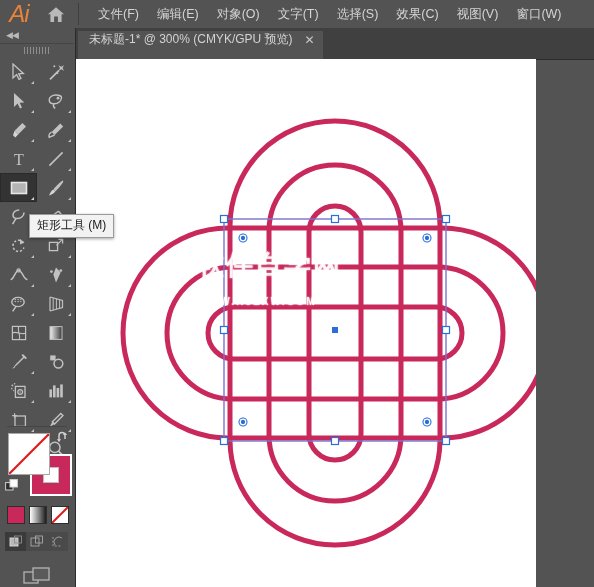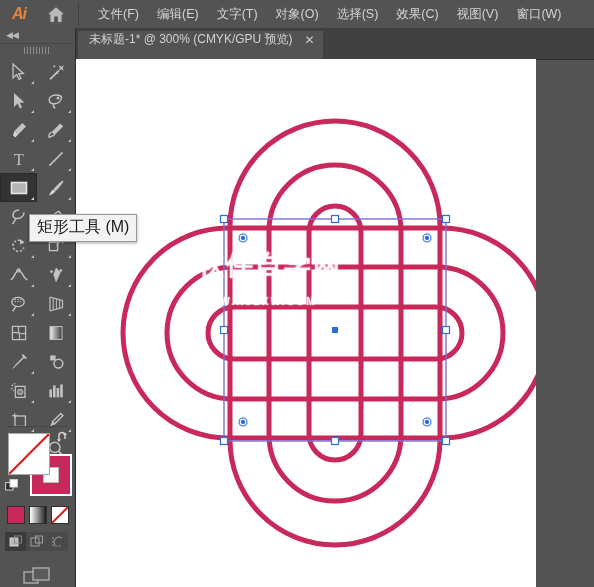--- a/index.html
+++ b/index.html
@@ -11,21 +11,21 @@
   }
   #app{position:relative;width:594px;height:587px;}
 
   
   .menubar{
     position:absolute;left:0;top:0;width:594px;height:28px;
     background:#535353;display:flex;align-items:center;
   }
   .ai-logo{
     width:38px;height:28px;display:flex;align-items:center;justify-content:center;
-    color:#e8833a;font-size:16px;font-weight:bold;font-style:italic;
+    color:#e8833a;font-size:24px;font-weight:normal;font-style:italic;
     letter-spacing:-1px;
     text-align:right;
   }
   .home-btn{
     width:36px;height:28px;display:flex;align-items:center;justify-content:center;
     cursor:pointer;
   }
   .menu-divider{width:1px;height:22px;background:#3e3e3e;margin:0 4px;}
   .menu-items{display:flex;align-items:flex-end;margin-left:6px;}
   .menu-item{
@@ -83,21 +83,21 @@
   .tool .corner{
     position:absolute;right:3px;bottom:2px;width:0;height:0;
     border-left:3px solid transparent;border-bottom:3px solid #c2c2c2;
   }
   .tool.active .corner{border-bottom-color:#d8d8d8;}
 
   
   .tooltip{
     position:absolute;left:29px;top:186px;
     background:#f2f2f2;border:1px solid #9a9a9a;
-    padding:2px 7px 3px 7px;color:#1a1a1a;font-size:16px;
+    padding:2px 7px 3px 7px;color:#1a1a1a;font-size:12px;
     white-space:nowrap;z-index:50;
     box-shadow:0 1px 3px rgba(0,0,0,.35);
   }
 
   
   .colorzone{position:absolute;left:0;top:398px;width:74px;height:190px;}
   .sep-line{position:absolute;left:7px;top:0;width:60px;height:1px;background:#464646;}
 
   .fill-sw{
     position:absolute;left:8px;top:7px;width:42px;height:42px;
@@ -172,22 +172,22 @@
     <div class="ai-logo">Ai</div>
     <div class="home-btn">
       <svg width="18" height="17" viewBox="0 0 18 17">
         <path d="M9 1.2 L17 8.2 L14.6 8.2 L14.6 16 L10.9 16 L10.9 10.6 L7.1 10.6 L7.1 16 L3.4 16 L3.4 8.2 L1 8.2 Z" fill="#b9b9b9"></path>
       </svg>
     </div>
     <div class="menu-divider"></div>
     <div class="menu-items">
       <div class="menu-item">文件(F)</div>
       <div class="menu-item">编辑(E)</div>
+      <div class="menu-item">对象(O)</div>
       <div class="menu-item">文字(T)</div>
-      <div class="menu-item">对象(O)</div>
       <div class="menu-item">选择(S)</div>
       <div class="menu-item">效果(C)</div>
       <div class="menu-item">视图(V)</div>
       <div class="menu-item">窗口(W)</div>
     </div>
   </div>
 
   <div class="tabbar">
     <div class="doc-tab">
       <span class="title">未标题-1* @ 300% (CMYK/GPU 预览)</span>

